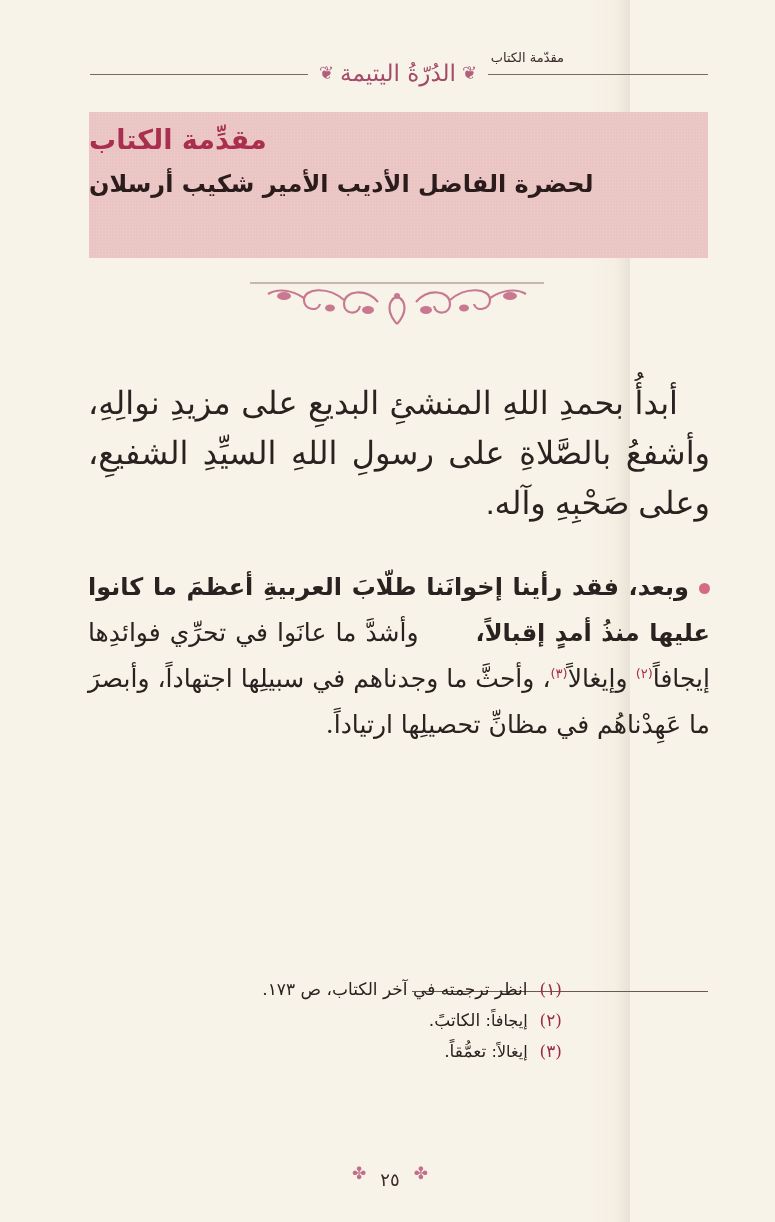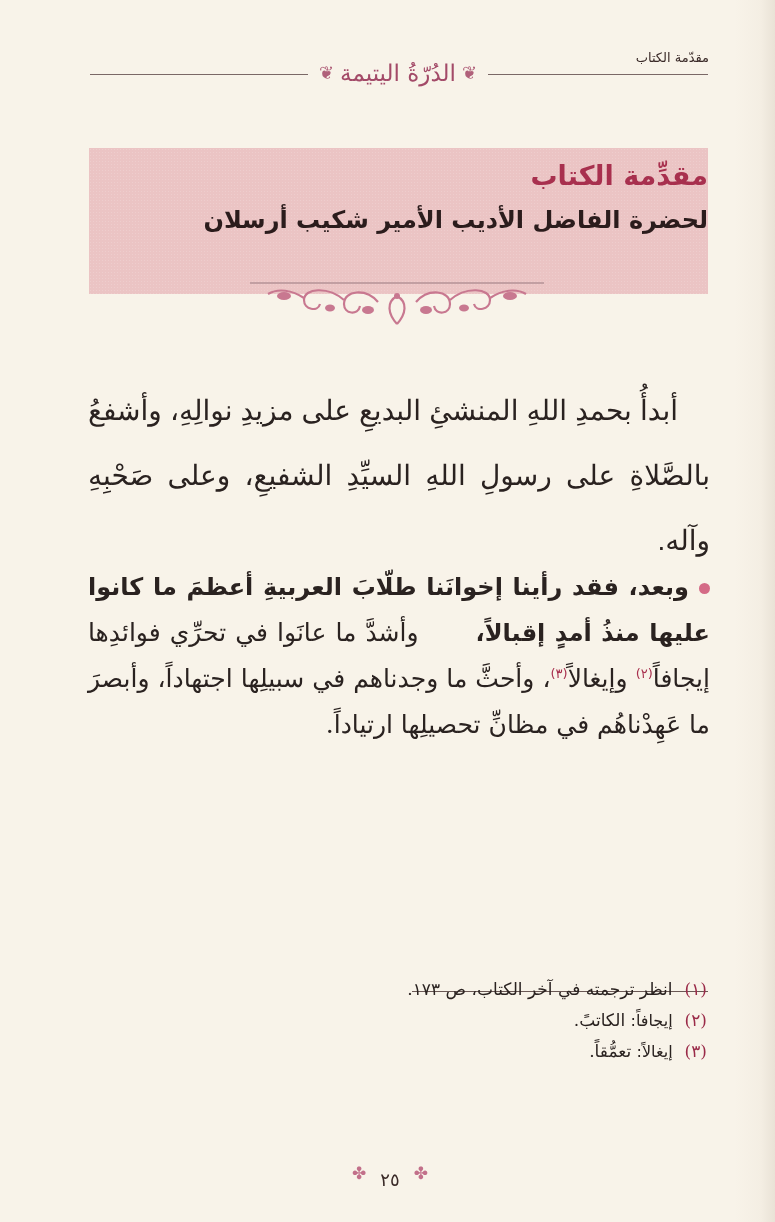--- a/index.html
+++ b/index.html
@@ -7,21 +7,21 @@
       width: 775px; height: 1222px; overflow: hidden;
       background: #f8f3e9;
     }
     body {
       position: relative;
       font-family: "DejaVu Serif", serif;
       color: #2a2220;
       direction: rtl;
     }
     .page {
-      position: absolute; left: 0; top: 0; width: 775px; height: 1222px;
+      position: absolute; left: 0; top: 0; width: 630px; height: 1222px;
       background:
         linear-gradient(to left, #e9e2d6 0px, #f4eee3 14px, rgba(248,243,233,0) 40px),
         #f8f3e9;
     }
     
     .run-title {
       position: absolute; right: 66px; top: 50px;
       font-family: "DejaVu Sans", sans-serif;
       font-size: 13px; color: #3a2a28;
     }
@@ -35,52 +35,52 @@
       display: flex; align-items: center; justify-content: center; gap: 6px;
       direction: ltr;
     }
     .header-orn .swirl { color: #b0607a; font-size: 18px; line-height: 1; }
     .header-orn .book-name {
       font-family: "DejaVu Serif", serif; color: #a34a68; font-size: 23px;
       direction: rtl;
     }
     
     .title-box {
-      position: absolute; left: 89px; top: 148px; width: 619px; height: 146px;
+      position: absolute; left: 89px; top: 112px; width: 619px; height: 146px;
       background: #ebc4c4;
       background-image:
         radial-gradient(rgba(255,255,255,0.15) 1px, transparent 1px);
       background-size: 3px 3px;
-      text-align: right;
+      text-align: left;
       font-family: "DejaVu Sans", sans-serif;
       font-weight: bold;
       text-decoration: underline;
     }
     .title-main {
       position: absolute; left: 0; right: 0; top: 12px;
       font-size: 27px; color: #a8304e; letter-spacing: 2px;
     }
     .title-sub {
       position: absolute; left: 0; right: 0; top: 58px;
-      font-size: 24px; color: #2b1c1c; margin-left: 36px;
+      font-size: 24px; color: #2b1c1c;
     }
     .title-sub2 {
       position: absolute; left: 0; right: 0; top: 103px;
       font-size: 21px; color: #2b1c1c;
     }
     .title-sub2 sup { font-size: 12px; color: #a8304e; font-weight: normal; }
     
     .title-orn {
       position: absolute; left: 248px; top: 280px; width: 298px; height: 50px;
     }
     
     .body-text {
       position: absolute; left: 88px; width: 622px;
       font-family: Liberation Sans, sans-serif;
-      font-size: 28px; line-height: 65px;
+      font-size: 32px; line-height: 50px;
       text-align: justify; text-align-last: right;
       color: #2a2220;
     }
     .p1 { top: 378px; text-indent: 32px; }
     .p2 { top: 565px; font-family: "DejaVu Sans", sans-serif; font-size: 24px; line-height: 45px; }
     .p2 .bold { font-weight: bold; margin-left: 48px; }
     .p2 .normal { font-family: "DejaVu Serif", serif; font-weight: normal; font-size: 25px; }
     .p3 { top: 775px; text-indent: 32px; }
     .bullet {
       display: inline-block; width: 11px; height: 11px; border-radius: 50%;

